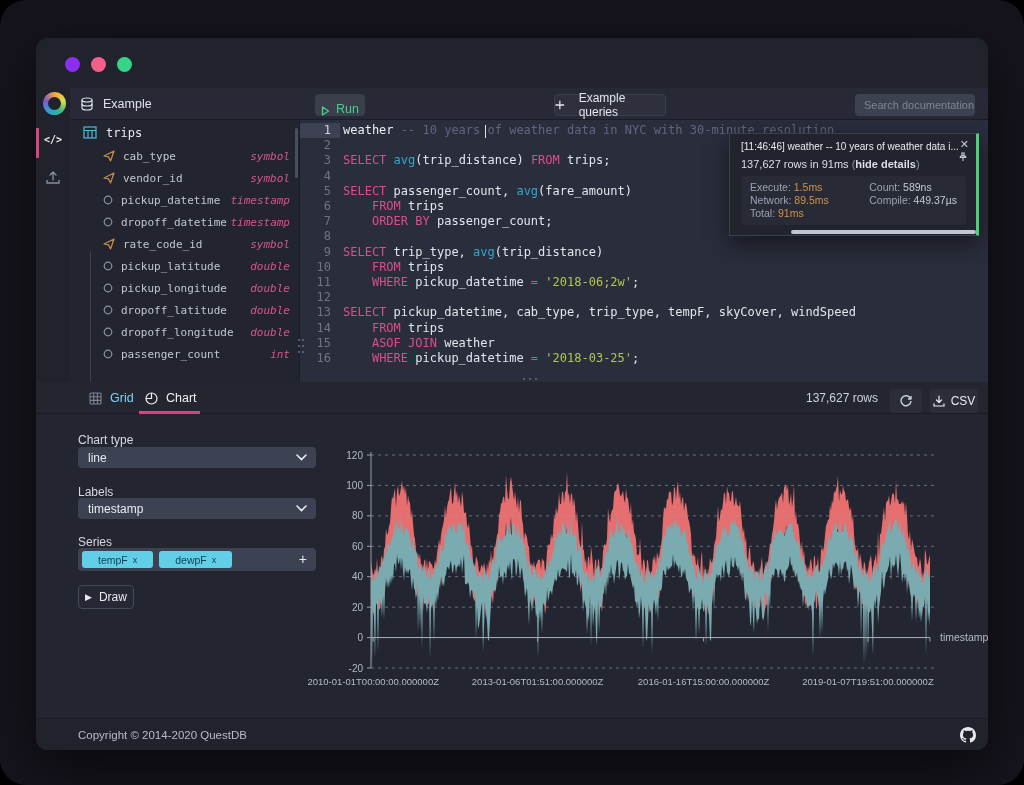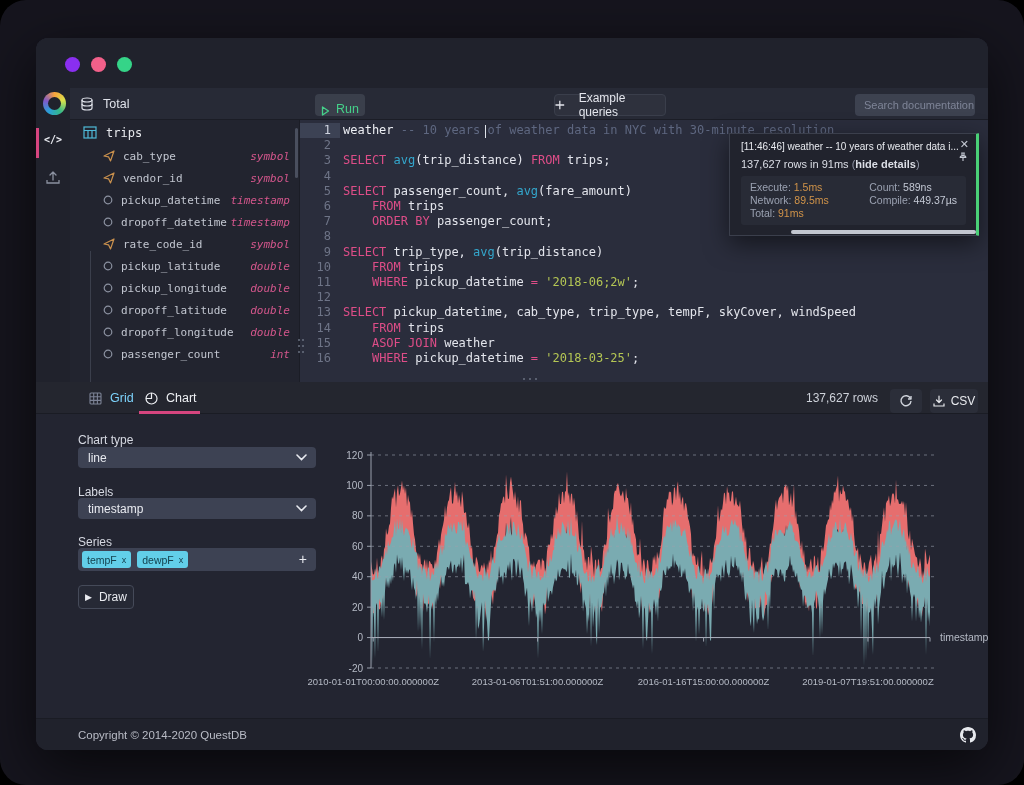--- a/index.html
+++ b/index.html
@@ -58,21 +58,21 @@
 .tab-grid{left:53px;color:#7dd3fc}
 .tab-chart{left:109px;color:#eef0f4}
 .tab-underline{position:absolute;left:103px;top:29px;width:61px;height:3px;background:#d6457f}
 .rows-count{position:absolute;right:110px;top:0;height:32px;display:flex;align-items:center;color:#ced2da;font-size:12px}
 .refresh-btn{position:absolute;right:66px;top:7px;width:32px;height:24px;background:#2b2e39;border-radius:4px;display:flex;align-items:center;justify-content:center}
 .csv-btn{position:absolute;right:10px;top:7px;width:48px;height:24px;background:#2b2e39;border-radius:4px;display:flex;align-items:center;justify-content:center;gap:6px;color:#e8eaee;font-size:12px}
 .ctl-label{position:absolute;left:42px;color:#d6d9e2;font-size:12px}
 .select{position:absolute;left:42px;width:238px;height:21px;background:#3d4253;border-radius:4px;color:#e8eaf0;font-size:12px;display:flex;align-items:center;padding-left:10px}
 .chev{position:absolute;right:9px;top:7px}
 .series-box{position:absolute;left:42px;width:238px;height:23px;background:#3d4253;border-radius:4px;display:flex;align-items:center;padding-left:4px;gap:6px}
-.tag{height:17px;background:#62cfe9;border-radius:3px;color:#14424e;font-size:10.5px;display:flex;align-items:center;padding:0 5px;gap:5px}
+.tag{height:17px;background:#62cfe9;border-radius:3px;color:#14424e;font-size:10.5px;display:flex;align-items:center;padding:0 16px;gap:5px}
 .tag-x{font-size:9px}
 .plus{position:absolute;right:9px;top:3px;color:#e8eaf0;font-size:14px}
 .draw-btn{position:absolute;left:42px;width:56px;height:24px;background:#262935;border:1px solid #454a59;border-radius:4px;display:flex;align-items:center;justify-content:center;gap:7px;color:#e9ebf0;font-size:12px}
 .draw-play{color:#e9ebf0;font-size:9px}
 .footer{position:absolute;left:0;top:680px;right:0;height:32px;background:#20222c;border-top:1px solid #1a1c24}
 .copyright{position:absolute;left:42px;top:0;height:32px;display:flex;align-items:center;color:#b9bcc6;font-size:11.5px}
 .gh{position:absolute;right:12px;top:8px}
 svg{display:block}
 #chart-svg{position:absolute;left:270px;top:54px;width:718px;height:266px}
 #chart-svg text{font-family:"Liberation Sans",sans-serif}
@@ -94,21 +94,21 @@
       <div class="logo"></div>
     </div>
     <div class="tables-hdr">
       <svg width="14" height="14" viewBox="0 0 14 14">
             <g fill="none" stroke="#dfe2ea" stroke-width="1.2">
               <ellipse cx="7" cy="3" rx="5" ry="2"></ellipse>
               <path d="M2 3v4c0 1.1 2.2 2 5 2s5-.9 5-2V3"></path>
               <path d="M2 7v4c0 1.1 2.2 2 5 2s5-.9 5-2V7"></path>
             </g>
           </svg>
-      <span>Total</span>
+      <span>Example</span>
     </div>
     <div class="run-btn">
       <svg width="9" height="10" viewBox="0 0 9 10">
             <path d="M1.5 1 L7.5 5 L1.5 9 Z" fill="none" stroke="#45d18a" stroke-width="1.3" stroke-linejoin="round"></path>
           </svg>
       <span>Run</span>
     </div>
     <div class="exq-btn">
       <svg width="10" height="10" viewBox="0 0 10 10">
             <path d="M5 0.5 V9.5 M0.5 5 H9.5" stroke="#e3e5ec" stroke-width="1.3"></path>

